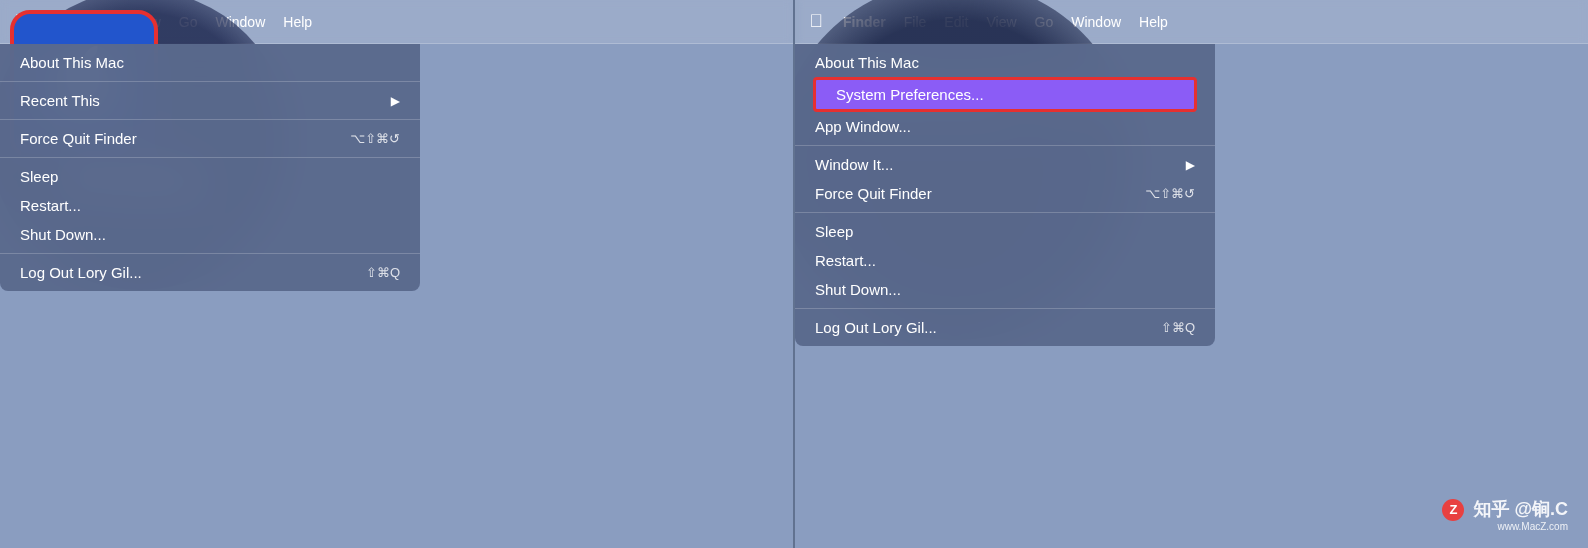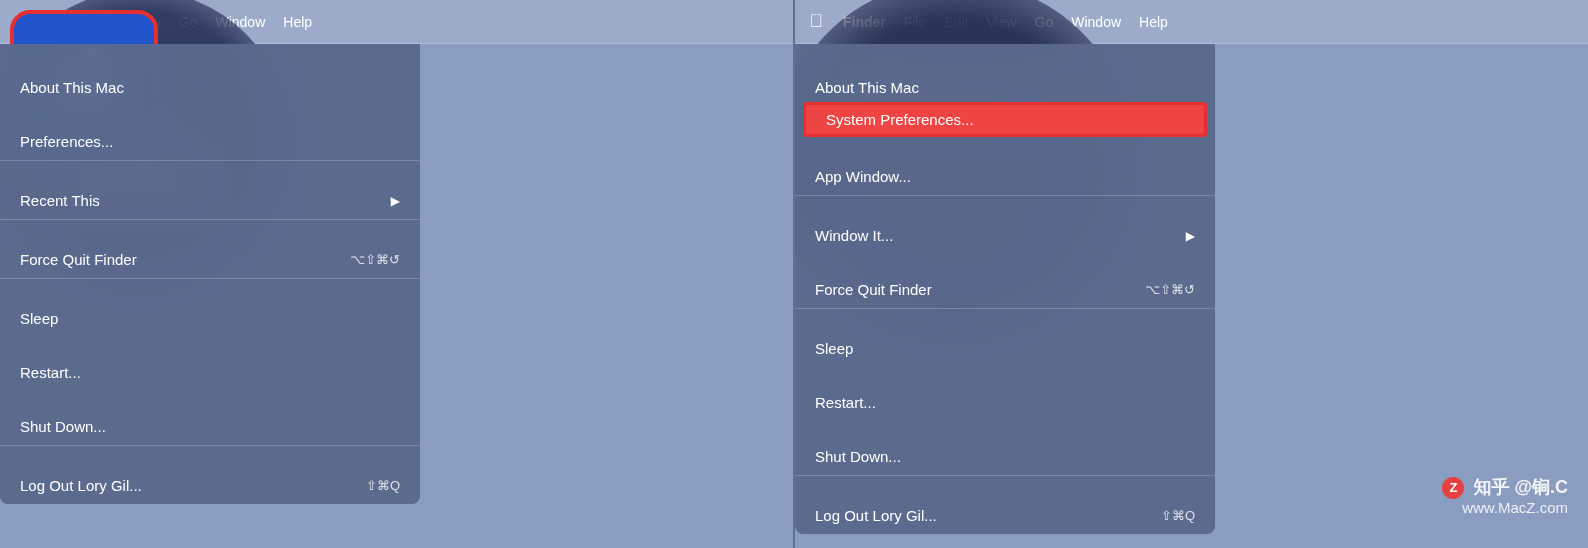--- a/index.html
+++ b/index.html
@@ -115,21 +115,20 @@
 
     .menu-item {
       display: flex;
       align-items: center;
       justify-content: space-between;
       padding: 6px 20px;
       color: white;
       font-size: 15px;
       cursor: pointer;
       white-space: nowrap;
-      margin-top: 25px;
     }
     .menu-item .shortcut {
       color: rgba(255,255,255,0.8);
       font-size: 13px;
     }
     .menu-item .arrow {
       color: white;
       font-size: 12px;
     }
     .menu-divider {
@@ -174,42 +173,42 @@
       width: 420px;
       background: rgba(90,105,140,0.97);
       backdrop-filter: blur(20px);
       border-radius: 0 0 8px 8px;
       padding: 4px 0;
       z-index: 20;
     }
 
     
     .menu-item.highlighted-bordered {
-      background: #ef4444;
+      background: #8b5cf6;
       border: 3px solid #e63030;
       border-radius: 4px;
-      margin: 0 8px;
+      margin: 0 18px;
       align-items: center;
     }
 
     
     .watermark {
       position: absolute;
-      bottom: 32px;
+      bottom: 16px;
       right: 20px;
       text-align: right;
       z-index: 30;
     }
     .watermark-line1 {
       font-size: 18px;
       font-weight: 600;
       color: rgba(255,255,255,0.9);
     }
     .watermark-line2 {
-      font-size: 15px;
+      font-size: 10px;
       color: rgba(255,255,255,0.85);
     }
     .watermark-icon {
       display: inline-block;
       width: 22px;
       height: 22px;
       background: #e84040;
       border-radius: 50%;
       color: white;
       font-size: 13px;
@@ -255,23 +254,20 @@
     </svg>
   </div>
 
   <div class="circle-overlay-left"></div>
 
   <div class="about-large-left">Abc</div>
 
   <div class="dropdown-menu">
     <div class="menu-item">
       <span>About This Mac</span>
-    </div>
-    <div class="menu-item">
-      <span>Preferences...</span>
     </div>
     <div class="menu-divider"></div>
     <div class="menu-item">
       <span>Recent This</span>
       <span class="arrow">▶</span>
     </div>
     <div class="menu-divider"></div>
     <div class="menu-item">
       <span>Force Quit Finder</span>
       <span class="shortcut">⌥⇧⌘↺</span>

